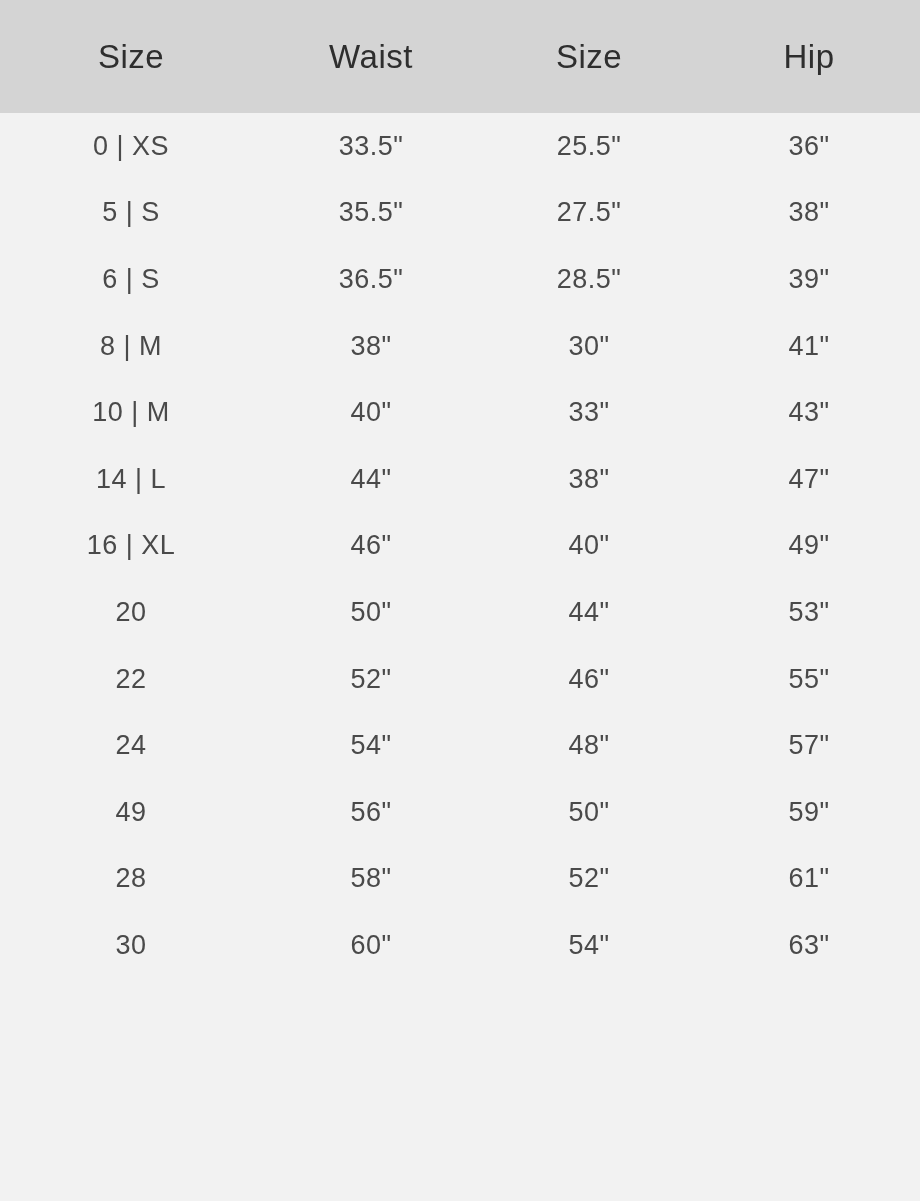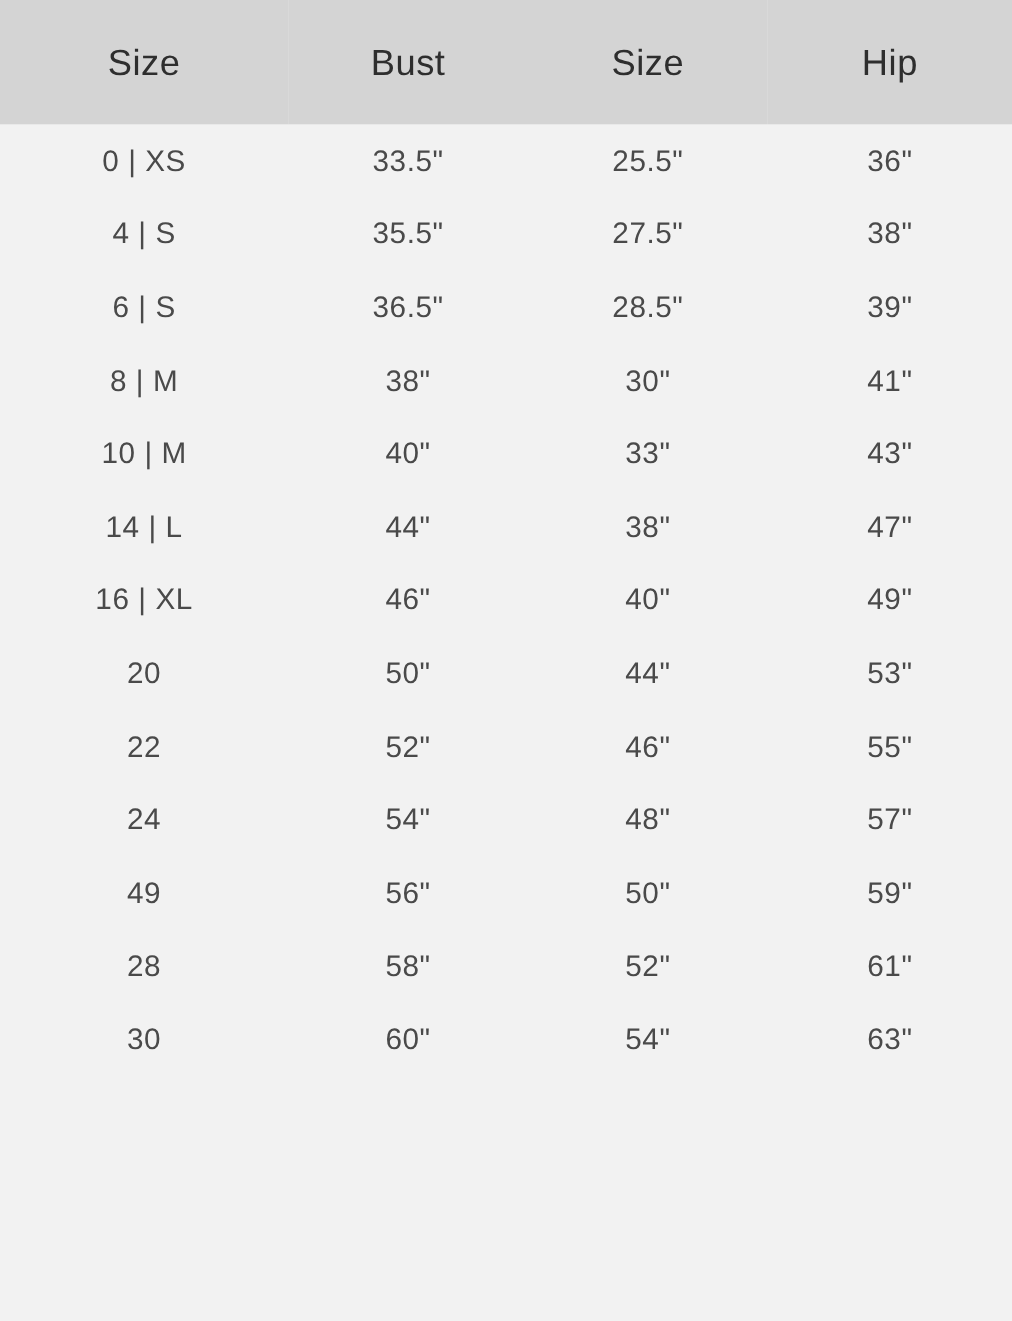--- a/index.html
+++ b/index.html
@@ -59,34 +59,34 @@
   <table class="size-table">
     <colgroup>
       <col class="col-size">
       <col class="col-bust">
       <col class="col-waist">
       <col class="col-hip">
     </colgroup>
     <thead>
       <tr>
         <th>Size</th>
-        <th>Bust</th>
+        <th>Waist</th>
         <th>Size</th>
         <th>Hip</th>
       </tr>
     </thead>
     <tbody>
       <tr>
         <td>0 | XS</td>
         <td>33.5"</td>
         <td>25.5"</td>
         <td>36"</td>
       </tr>
       <tr>
-        <td>4 | S</td>
+        <td>5 | S</td>
         <td>35.5"</td>
         <td>27.5"</td>
         <td>38"</td>
       </tr>
       <tr>
         <td>6 | S</td>
         <td>36.5"</td>
         <td>28.5"</td>
         <td>39"</td>
       </tr>

